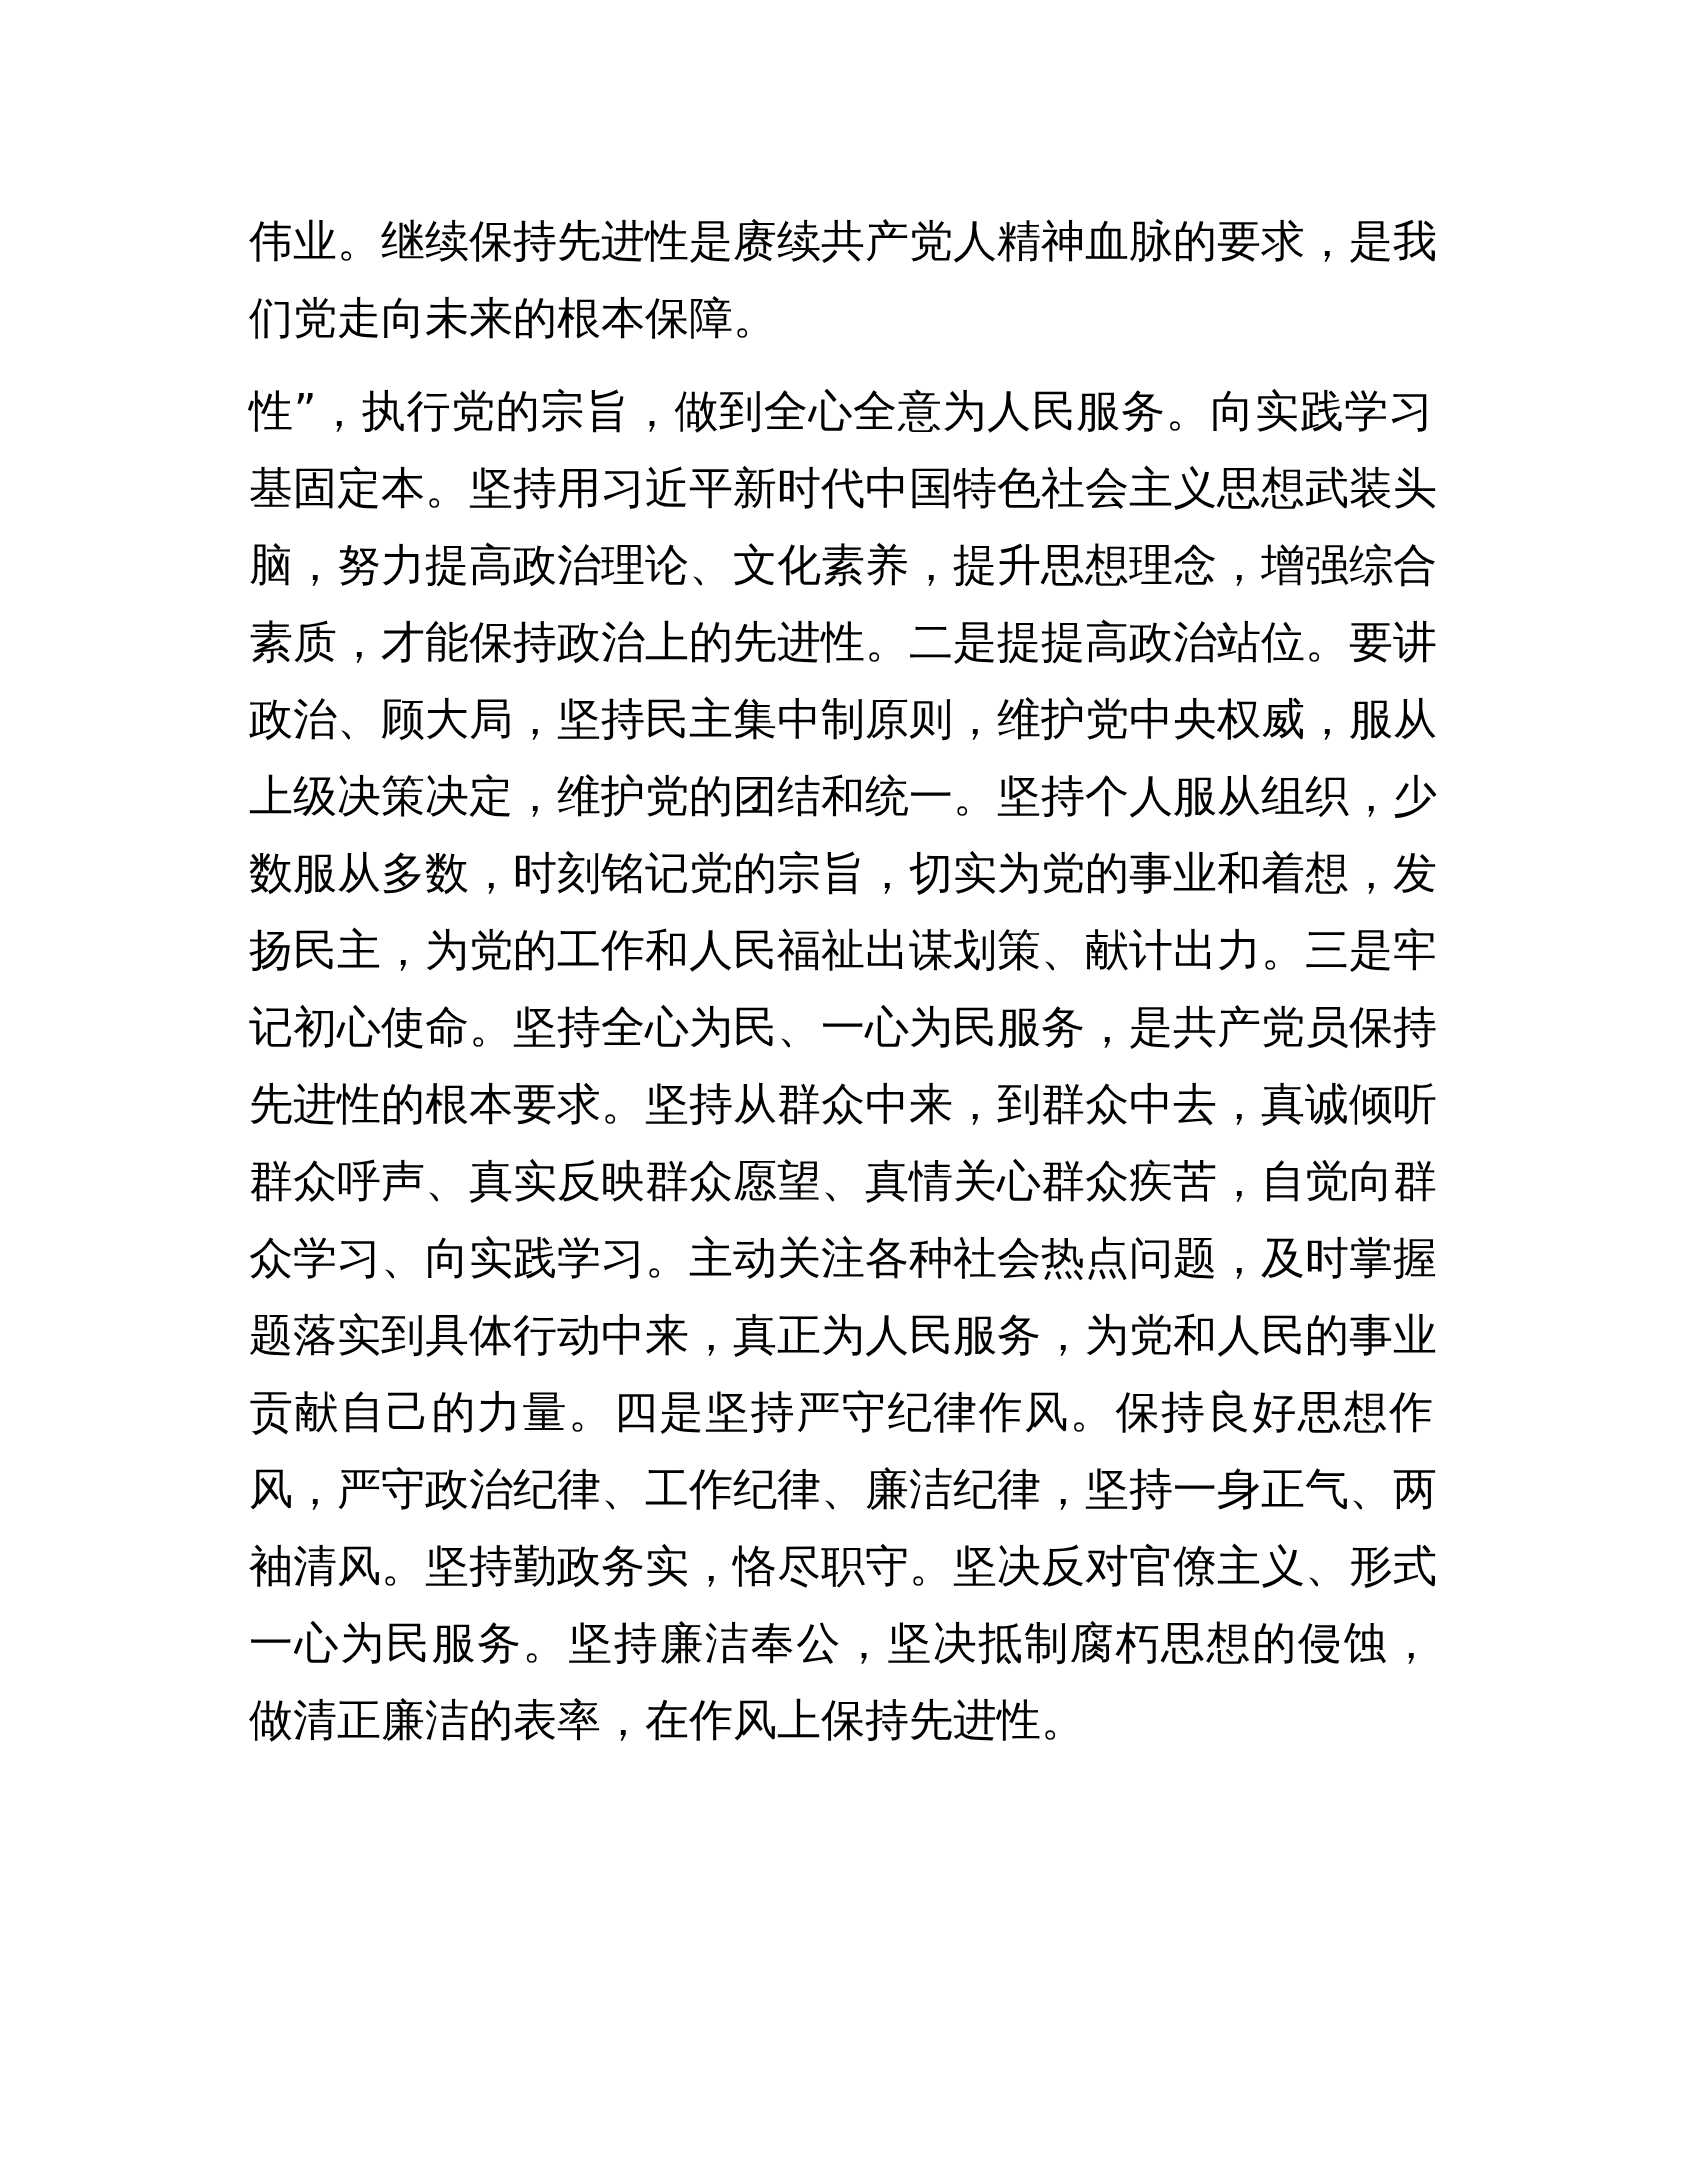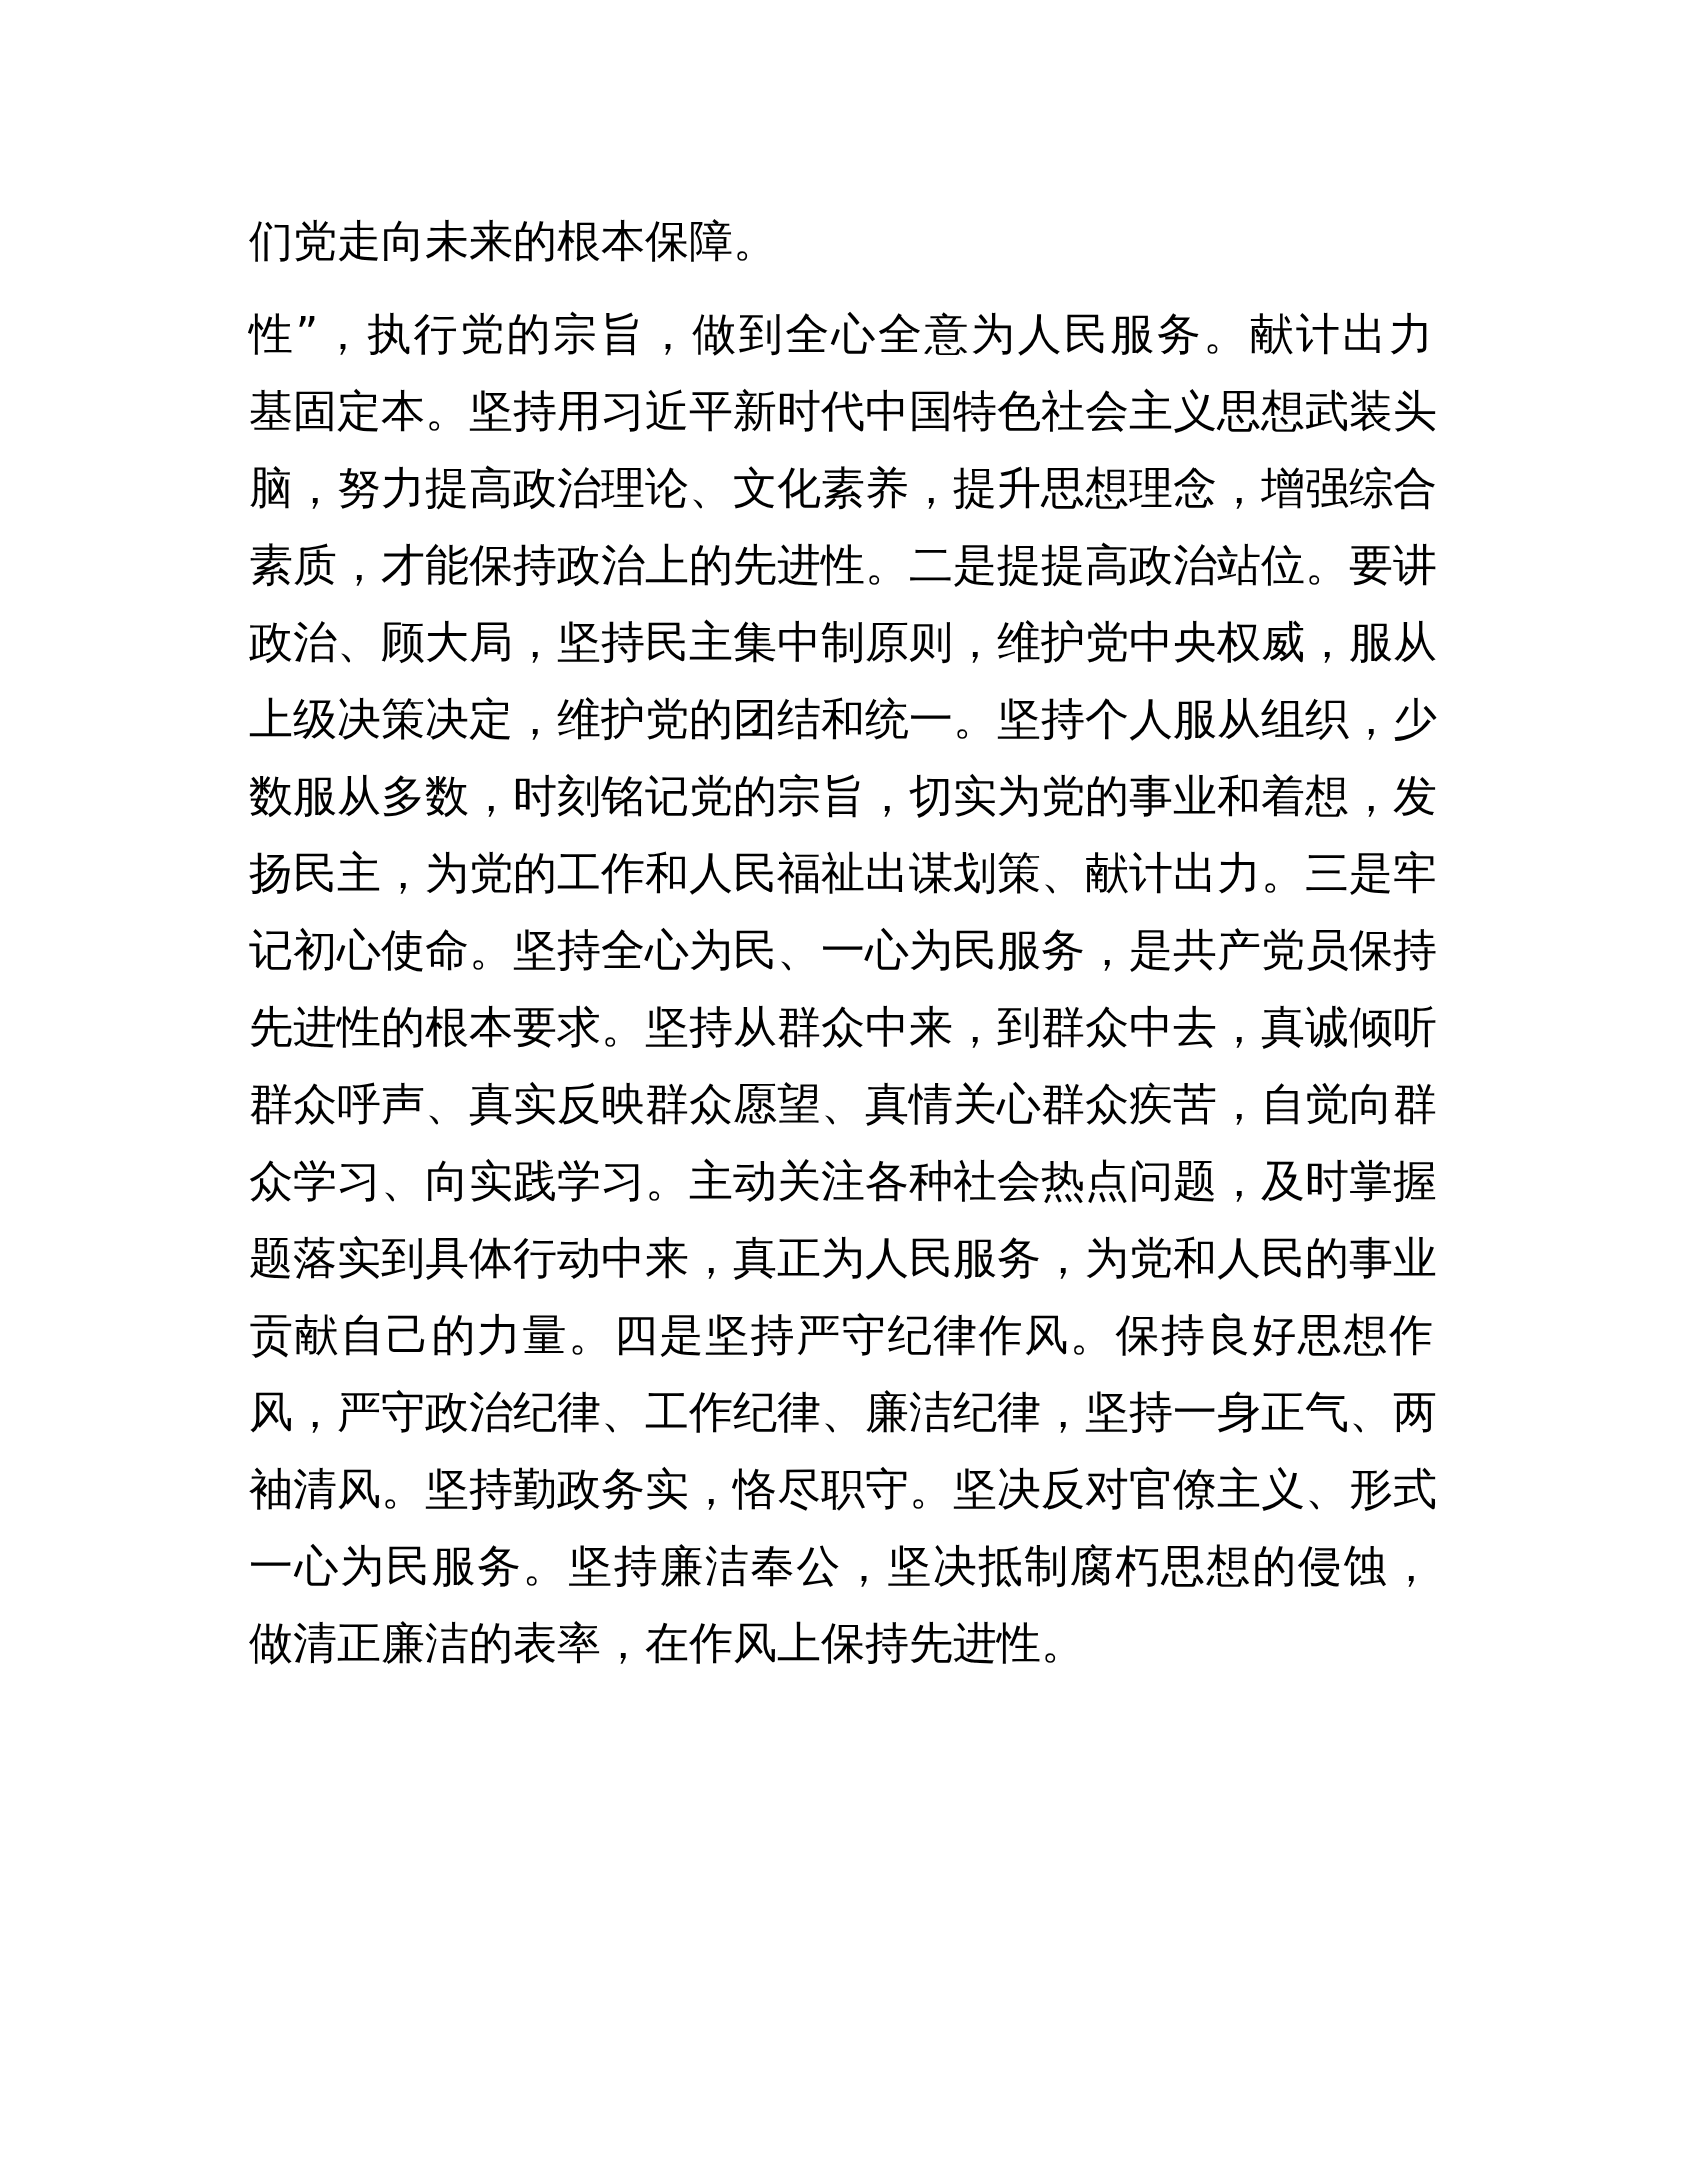--- a/index.html
+++ b/index.html
@@ -53,25 +53,26 @@
       padding-left: 87px;
     }
   </style>
 </head>
 <body>
 
 <div class="page">
   <div class="body-text">
 
     <p class="paragraph">
+      <span class="line">伟业。继续保持先进性是赓续共产党人精神血脉的要求，是我</span>
       <span class="line last">们党走向未来的根本保障。</span>
     </p>
 
     <p class="paragraph">
-      <span class="line">性”，执行党的宗旨，做到全心全意为人民服务。献计出力</span>
+      <span class="line">性”，执行党的宗旨，做到全心全意为人民服务。向实践学习</span>
       <span class="line">基固定本。坚持用习近平新时代中国特色社会主义思想武装头</span>
       <span class="line">脑，努力提高政治理论、文化素养，提升思想理念，增强综合</span>
       <span class="line">素质，才能保持政治上的先进性。二是提提高政治站位。要讲</span>
       <span class="line">政治、顾大局，坚持民主集中制原则，维护党中央权威，服从</span>
       <span class="line">上级决策决定，维护党的团结和统一。坚持个人服从组织，少</span>
       <span class="line">数服从多数，时刻铭记党的宗旨，切实为党的事业和着想，发</span>
       <span class="line">扬民主，为党的工作和人民福祉出谋划策、献计出力。三是牢</span>
       <span class="line">记初心使命。坚持全心为民、一心为民服务，是共产党员保持</span>
       <span class="line">先进性的根本要求。坚持从群众中来，到群众中去，真诚倾听</span>
       <span class="line">群众呼声、真实反映群众愿望、真情关心群众疾苦，自觉向群</span>

